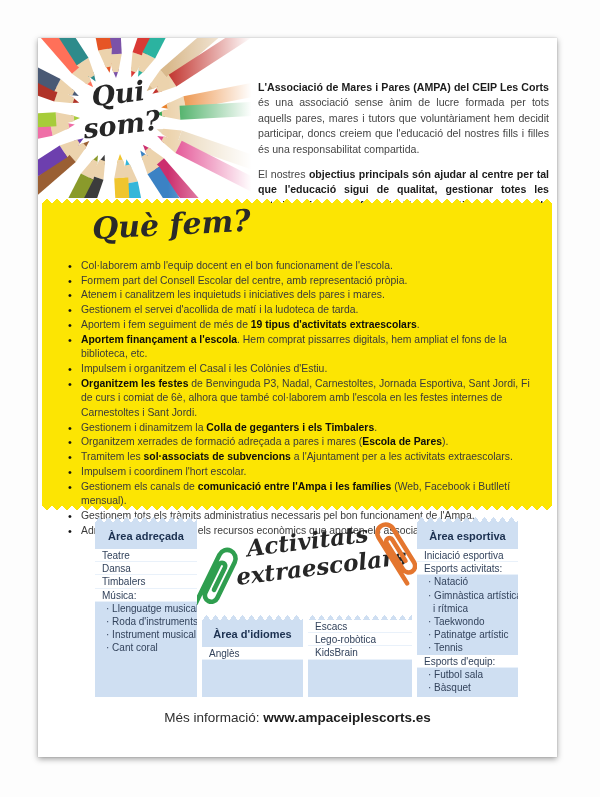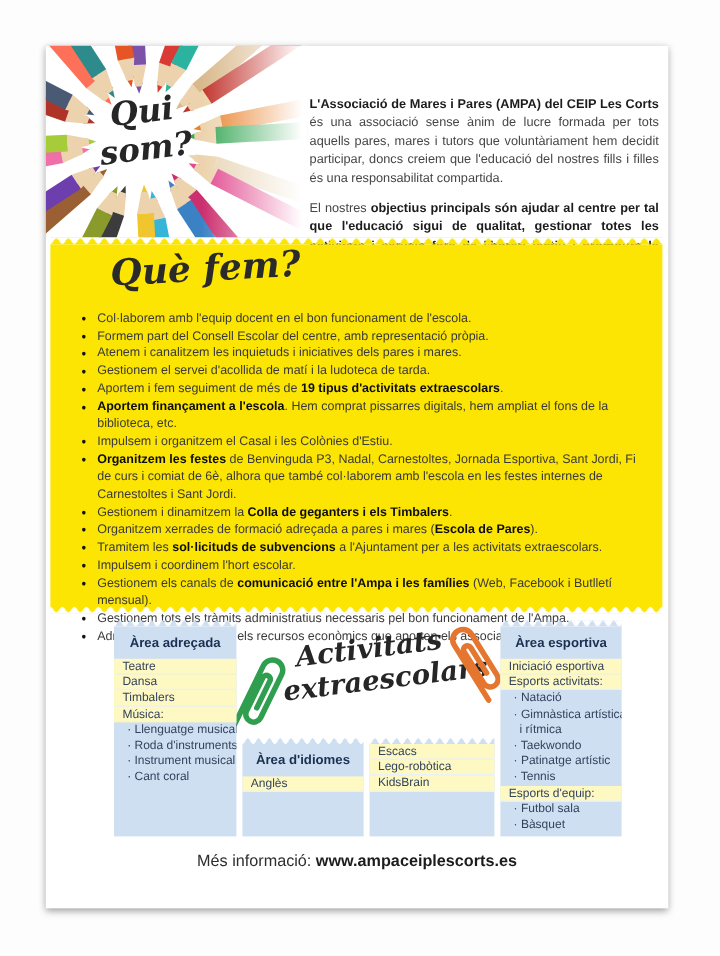--- a/index.html
+++ b/index.html
@@ -37,21 +37,21 @@
     color:#3a3a3a;}
   #bullets li::before{content:"\2022";position:absolute;left:0;top:0;color:#111;font-size:11px;}
   #bullets b{color:#0d0d0d;}
   
   .bluebox{position:absolute;--zc:#cfdff2;}
   .bluebox .body{background:#cfdff2;color:#33435c;}
   .box-title{font-weight:bold;font-size:11px;color:#1b3050;text-align:center;
     padding:8px 4px 6px 4px;line-height:13px;}
   .rows .row{height:13.2px;line-height:13.4px;font-size:10px;padding-left:7px;
     white-space:nowrap;overflow:hidden;}
-  .rows .row.band{background:#fef9c3;box-shadow:0 -1px 0 #e9f1fa inset;}
+  .rows .row.band{background:#ffffff;box-shadow:0 -1px 0 #e9f1fa inset;}
   .rows .row.sub{padding-left:11px;}
   .rows .row.cont{padding-left:16px;}
   #box-artistica{left:57px;top:479px;width:102px;}
   #box-artistica .body{height:175px;}
   #box-esportiva{left:379px;top:479px;width:101px;}
   #box-esportiva .body{height:175px;}
   #box-idiomes{left:164px;top:577px;width:101px;}
   #box-idiomes .body{height:77px;}
   #box-logico{left:270px;top:577px;width:104px;}
   #box-logico .body{height:77px;}
@@ -217,21 +217,21 @@
             <li><span>Col·laborem amb l'equip docent en el bon funcionament de l'escola.</span></li>
             <li><span>Formem part del Consell Escolar del centre, amb representació pròpia.</span></li>
             <li><span>Atenem i canalitzem les inquietuds i iniciatives dels pares i mares.</span></li>
             <li><span>Gestionem el servei d'acollida de matí i la ludoteca de tarda.</span></li>
             <li><span>Aportem i fem seguiment de més de </span><b>19 tipus d'activitats extraescolars</b><span>.</span></li>
             <li><b>Aportem finançament a l'escola</b><span>. Hem comprat pissarres digitals, hem ampliat el fons de la biblioteca, etc.</span></li>
             <li><span>Impulsem i organitzem el Casal i les Colònies d'Estiu.</span></li>
             <li><b>Organitzem les festes</b><span> de Benvinguda P3, Nadal, Carnestoltes, Jornada Esportiva, Sant Jordi, Fi de curs i comiat de 6è, alhora que també col·laborem amb l'escola en les festes internes de Carnestoltes i Sant Jordi.</span></li>
             <li><span>Gestionem i dinamitzem la </span><b>Colla de geganters i els Timbalers</b><span>.</span></li>
             <li><span>Organitzem xerrades de formació adreçada a pares i mares (</span><b>Escola de Pares</b><span>).</span></li>
-            <li><span>Tramitem les </span><b>sol·licituds de subvencions</b><span> a l'Ajuntament per a les activitats extraescolars.</span></li>
+            <li><span>Tramitem les </span><b>sol·associats de subvencions</b><span> a l'Ajuntament per a les activitats extraescolars.</span></li>
             <li><span>Impulsem i coordinem l'hort escolar.</span></li>
             <li><span>Gestionem els canals de </span><b>comunicació entre l'Ampa i les famílies</b><span> (Web, Facebook i Butlletí mensual).</span></li>
             <li><span>Gestionem tots els tràmits administratius necessaris pel bon funcionament de l'Ampa.</span></li>
             <li><span>Administrem i gestionem els recursos econòmics que aporten els associats.</span></li>
           </ul>
       </div>
       <div class="zz zz-down"></div>
     </div>
 
     <div id="acttitle">

